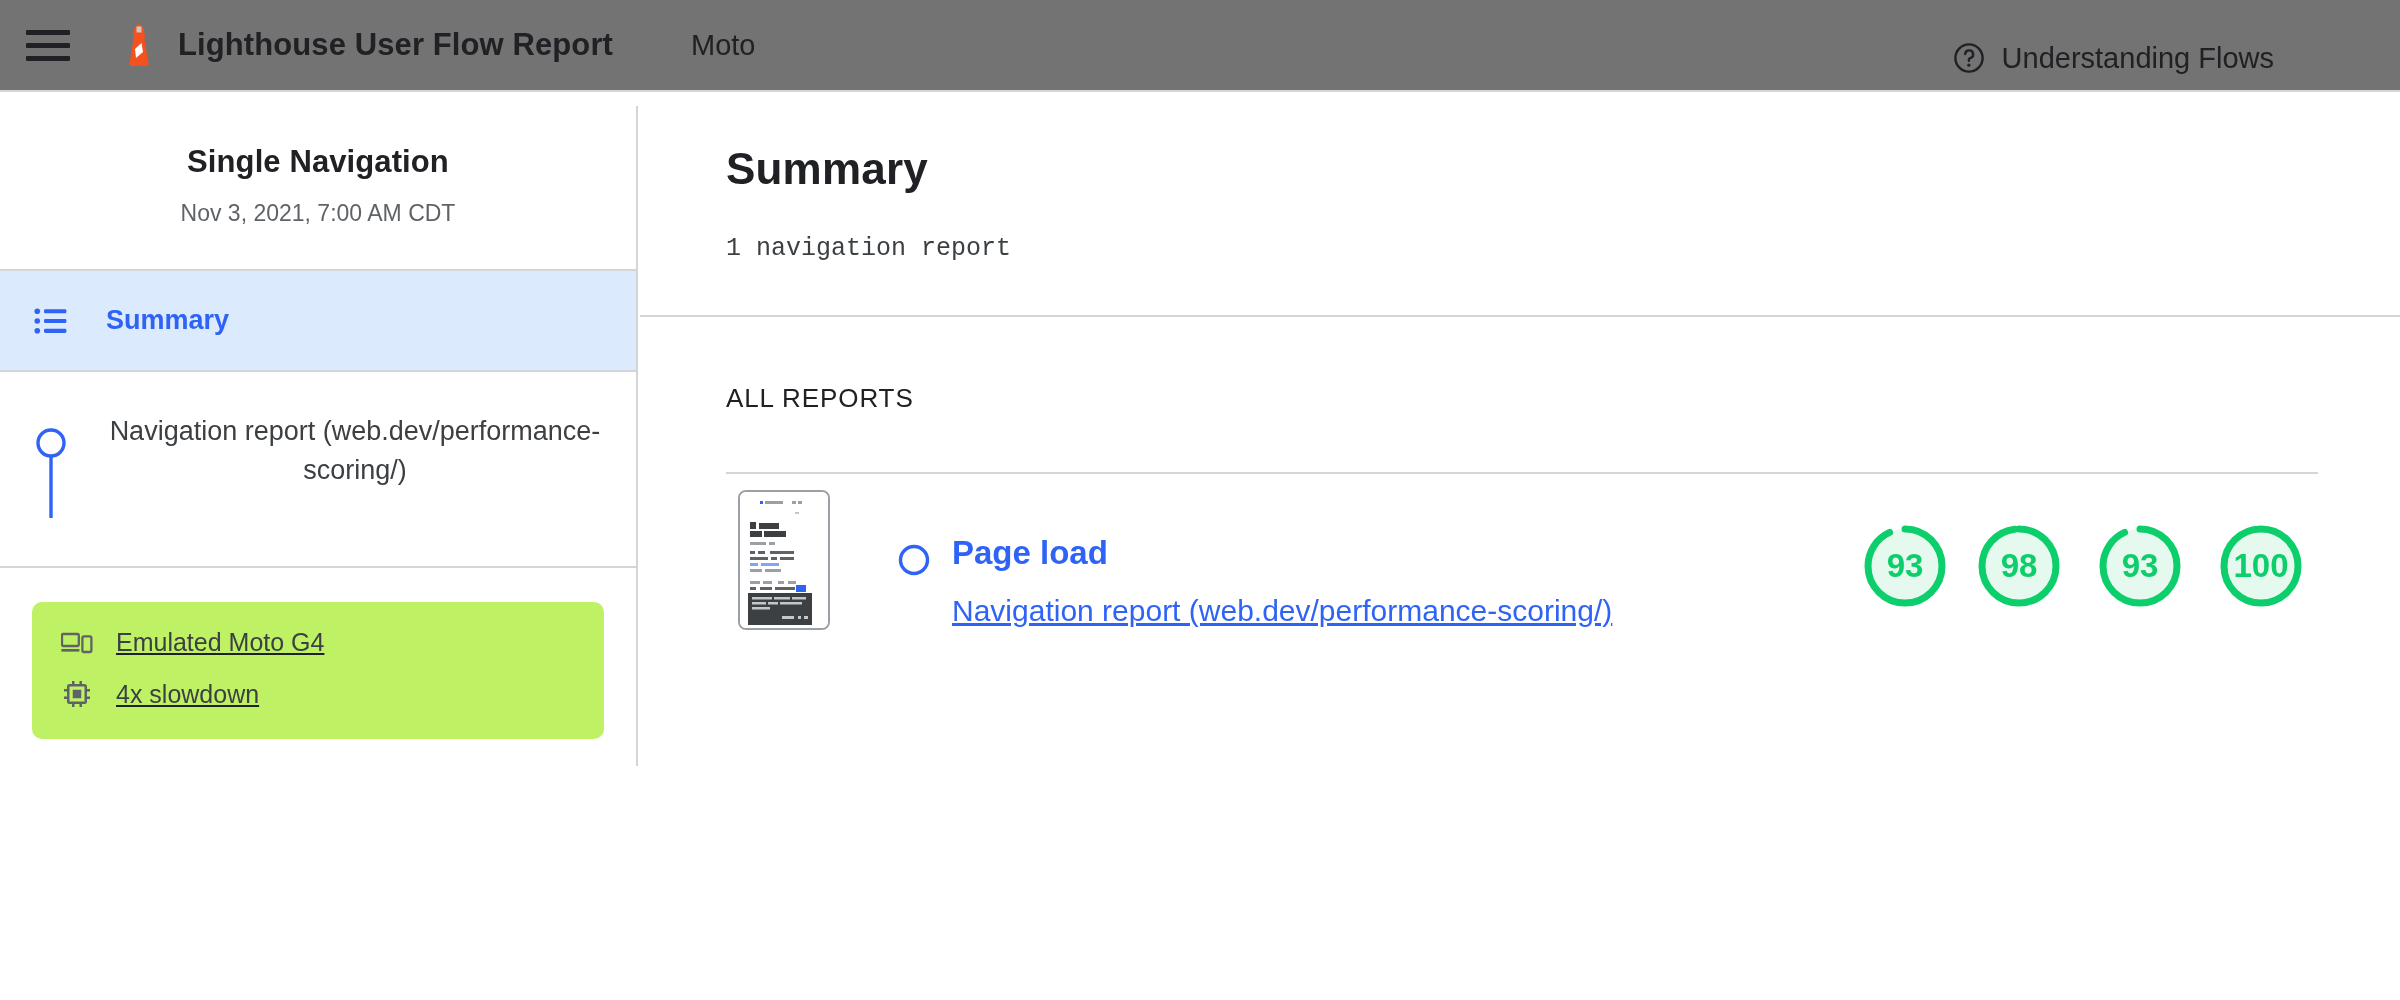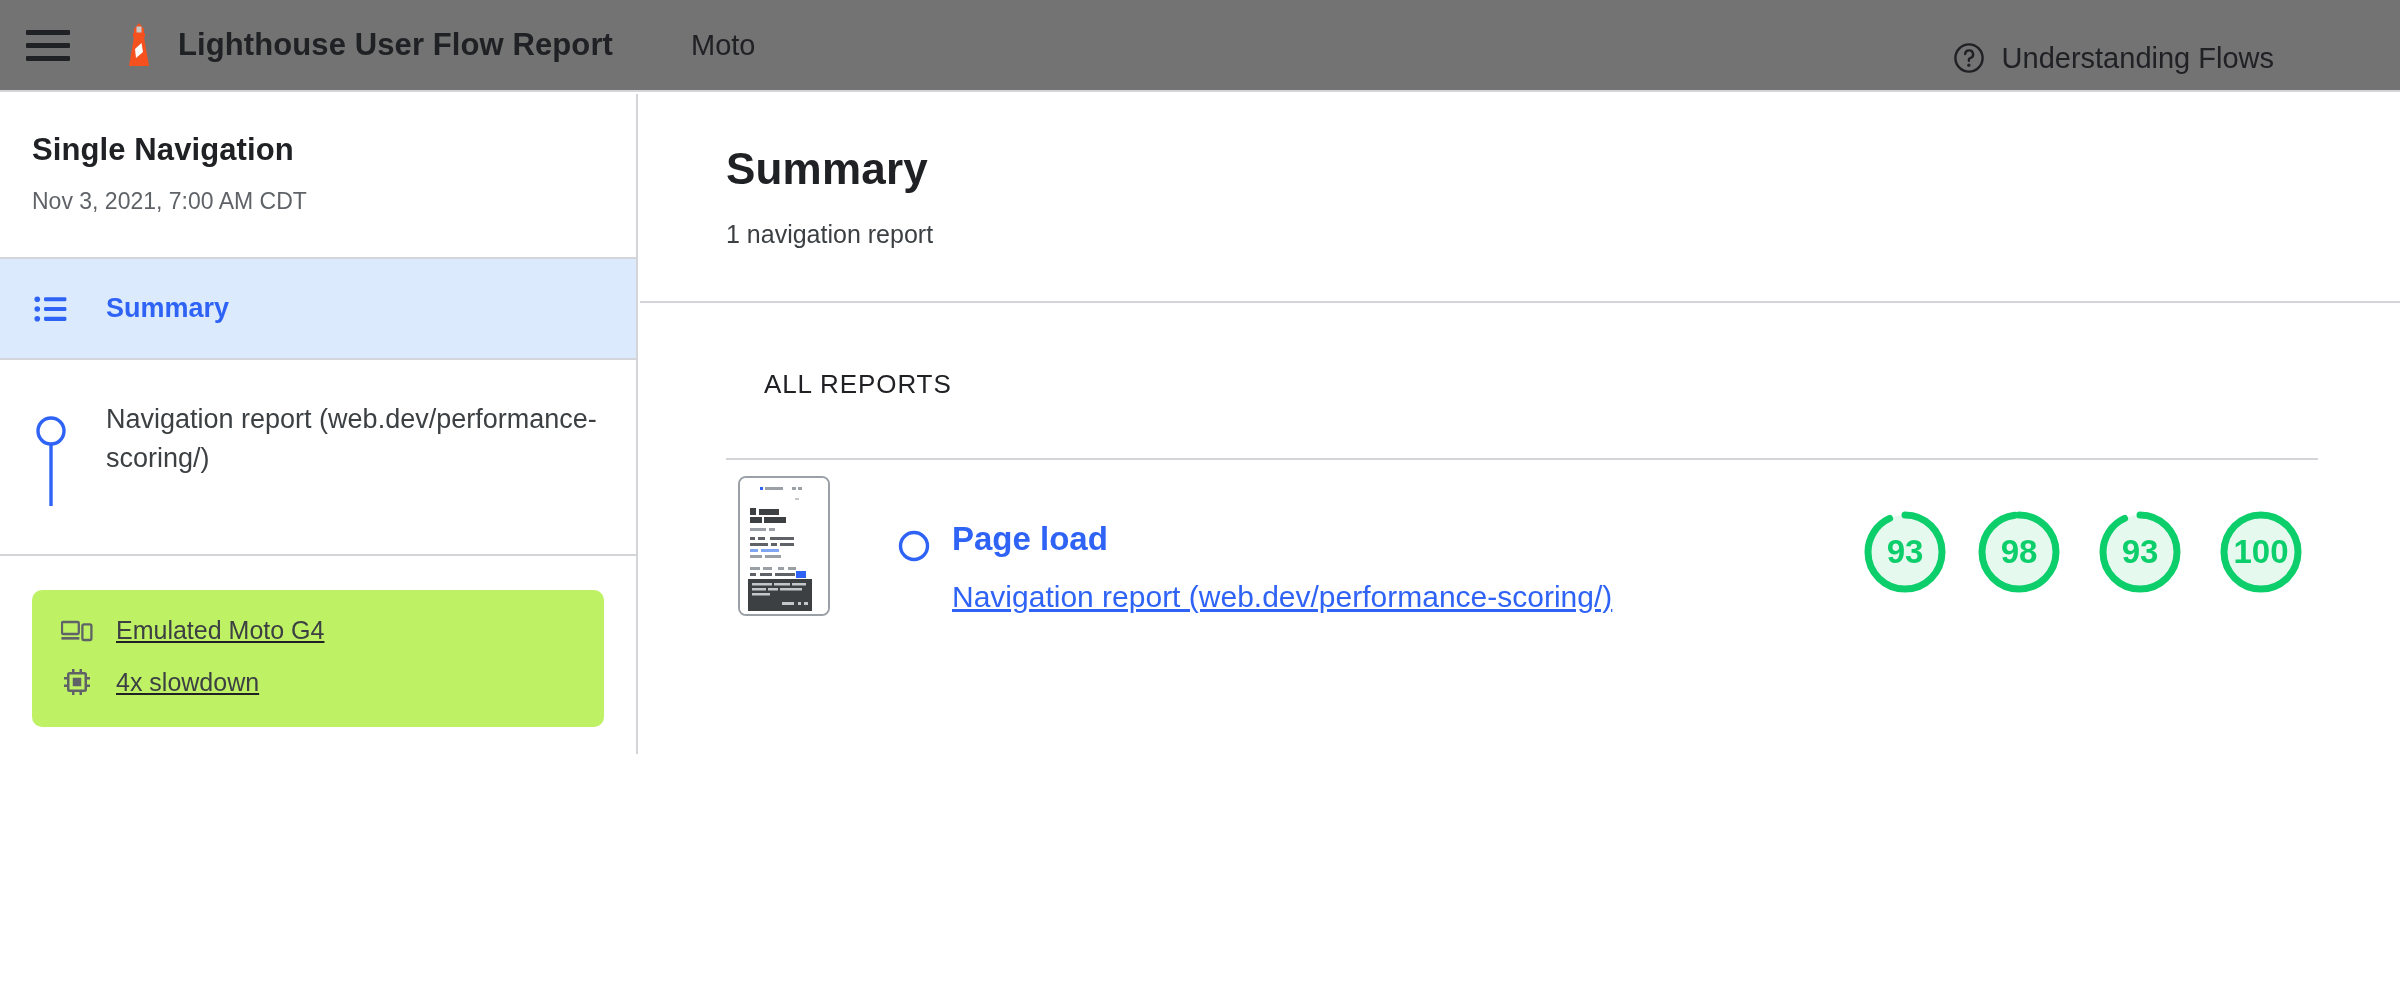--- a/index.html
+++ b/index.html
@@ -41,24 +41,25 @@
   }
   .topbar-right {
     position: absolute; right: 126px; top: 0; height: 116px;
     display: flex; align-items: center; gap: 16px; cursor: pointer;
   }
   .help-icon { width: 34px; height: 34px; display: block; }
   .help-label { font-size: 29px; color: #202124; white-space: nowrap; }
 
   
   .sidebar {
-    position: absolute; top: 94px; left: 0;
+    position: absolute; top: 106px; left: 0;
     width: 638px; height: 660px;
     background: #fff;
     border-right: 2px solid #d3d5d8;
+    text-align: center;
   }
   .flow-head { padding: 38px 32px 42px 32px; border-bottom: 2px solid #d3d5d8; }
   .flow-name { font-size: 31px; font-weight: 700; color: #202124; letter-spacing: .1px; }
   .flow-date { margin-top: 20px; font-size: 23px; color: #5f6368; }
 
   .nav-item {
     display: flex; align-items: center; gap: 36px;
     padding: 30px 32px;
     border-bottom: 2px solid #d3d5d8;
     cursor: pointer;
@@ -80,24 +81,24 @@
   }
   .env-row { display: flex; align-items: center; gap: 22px; margin-bottom: 22px; }
   .env-row:last-child { margin-bottom: 0; }
   .env-icon { width: 34px; flex: 0 0 34px; display: flex; align-items: center; justify-content: center; }
   .env-label { font-size: 25px; color: #3c4043; }
 
   
   .main { position: absolute; top: 92px; left: 640px; width: 1760px; height: 908px; background: #fff; }
   .summary-head { padding: 52px 0 52px 86px; border-bottom: 2px solid #d3d5d8; }
   .summary-title { font-size: 44px; font-weight: 600; color: #202124; letter-spacing: .2px; }
-  .summary-sub { margin-top: 26px; font-size: 25px; color: #3c4043; }
+  .summary-sub { margin-top: 40px; font-size: 25px; color: #3c4043; font-family: Liberation Mono, monospace; }
 
   .reports-section { padding: 66px 0 0 86px; }
-  .section-label { font-size: 26px; color: #202124; letter-spacing: .9px; margin-left: 38px; }
+  .section-label { font-size: 26px; color: #202124; letter-spacing: .9px; }
 
   .report-table { margin-top: 58px; border-top: 2px solid #d3d5d8; width: 1592px; }
 
   .table-head { display: flex; margin-top: 35px; }
   .head-spacer { flex: 0 0 150px; }
   .head-band {
     flex: 1 1 auto; background: #f3f4f5; border-top: 2px solid #d3d5d8;
     display: flex; align-items: center; min-height: 98px; padding: 0 0 0 12px;
   }
   .head-url {

